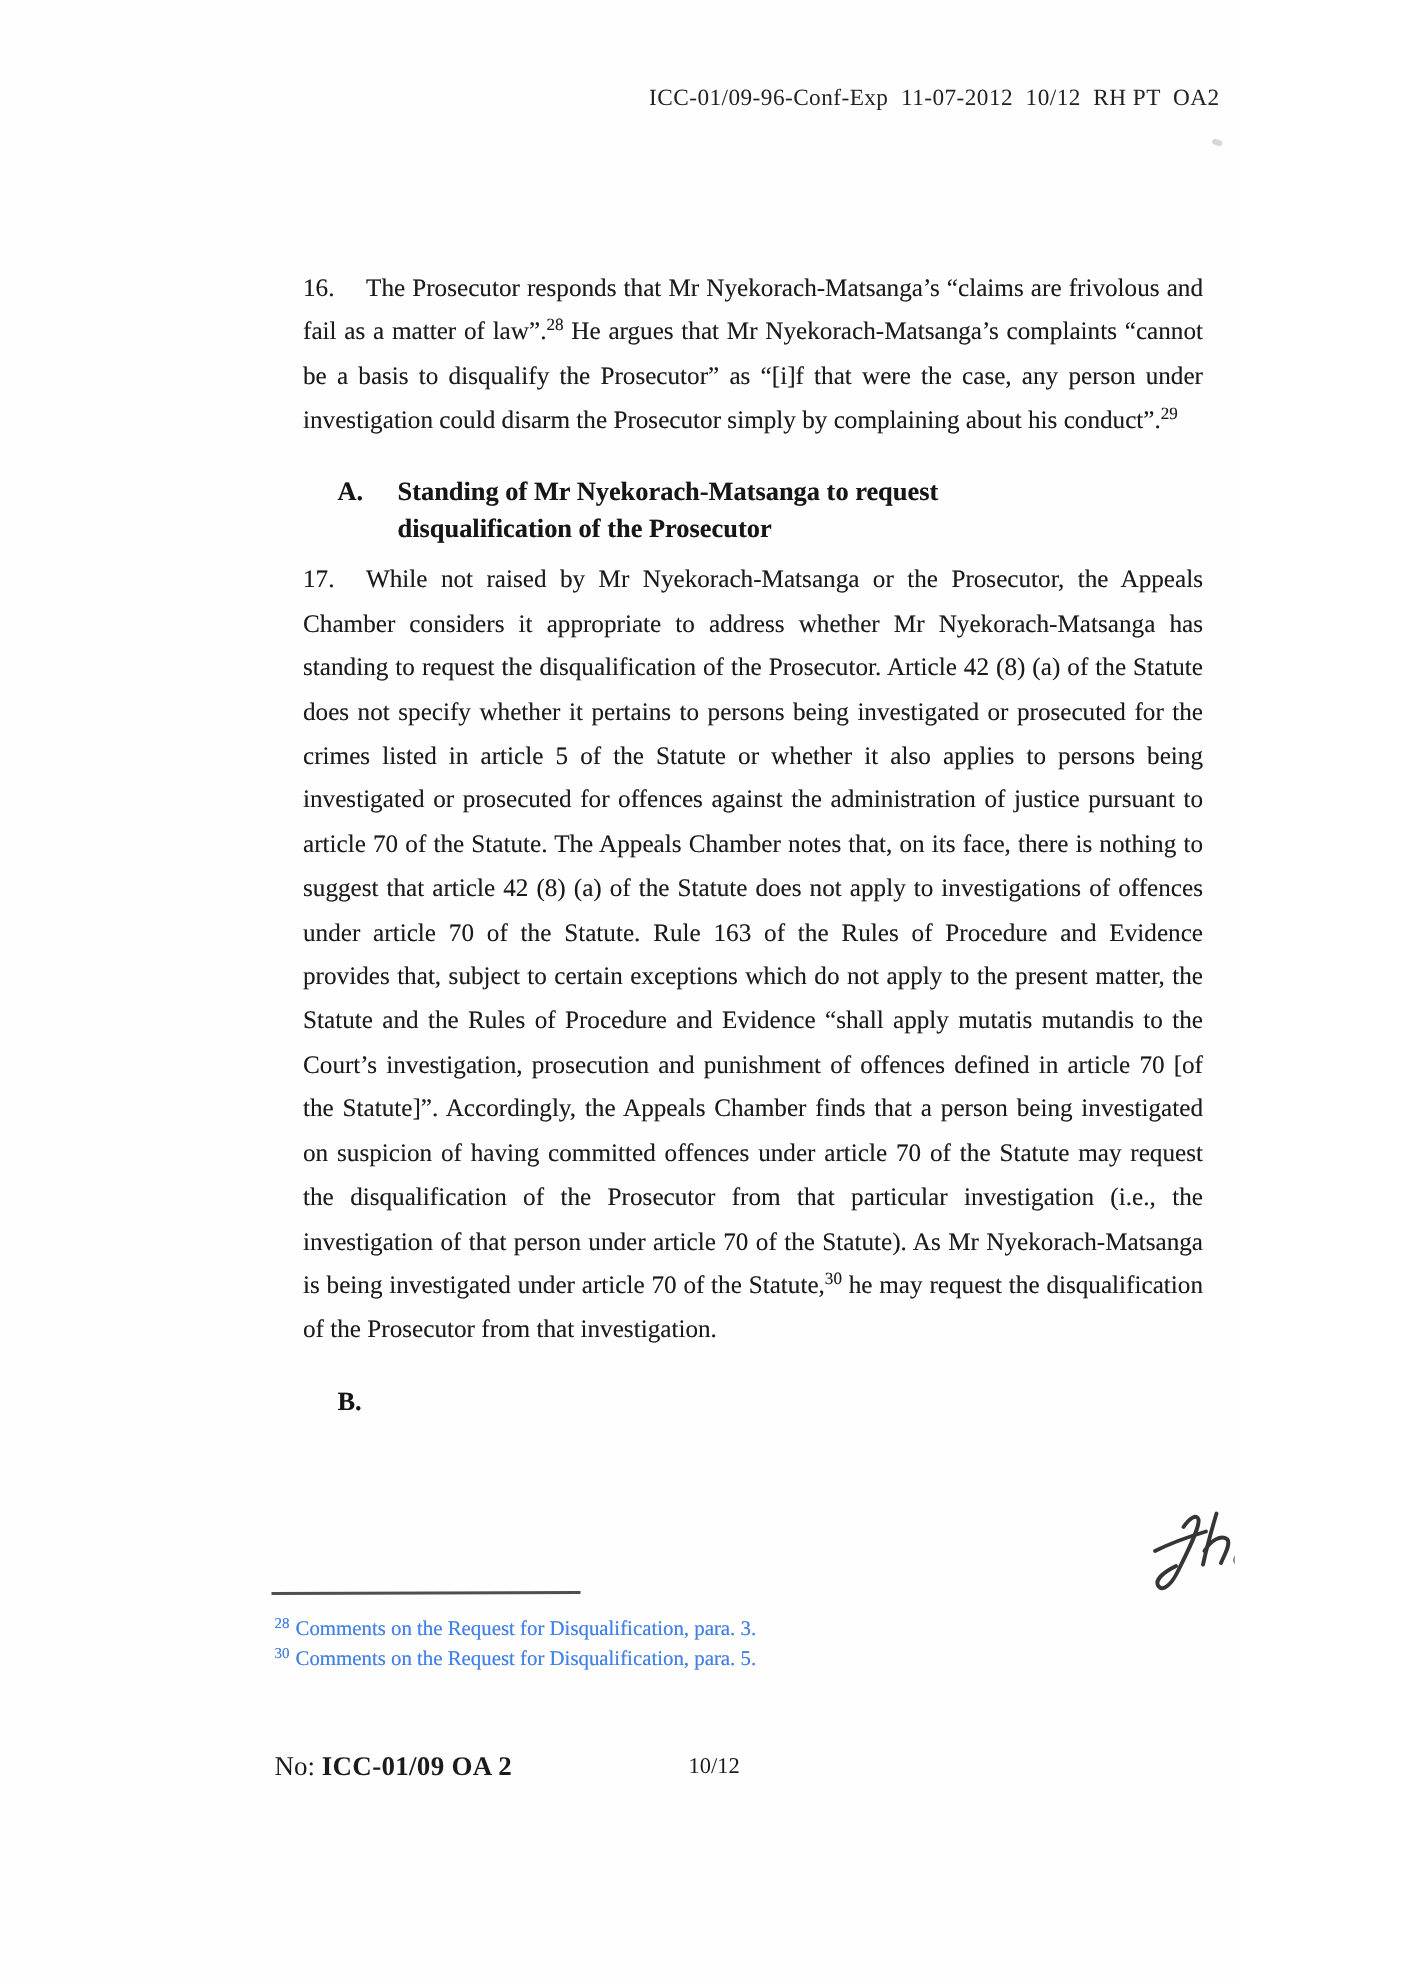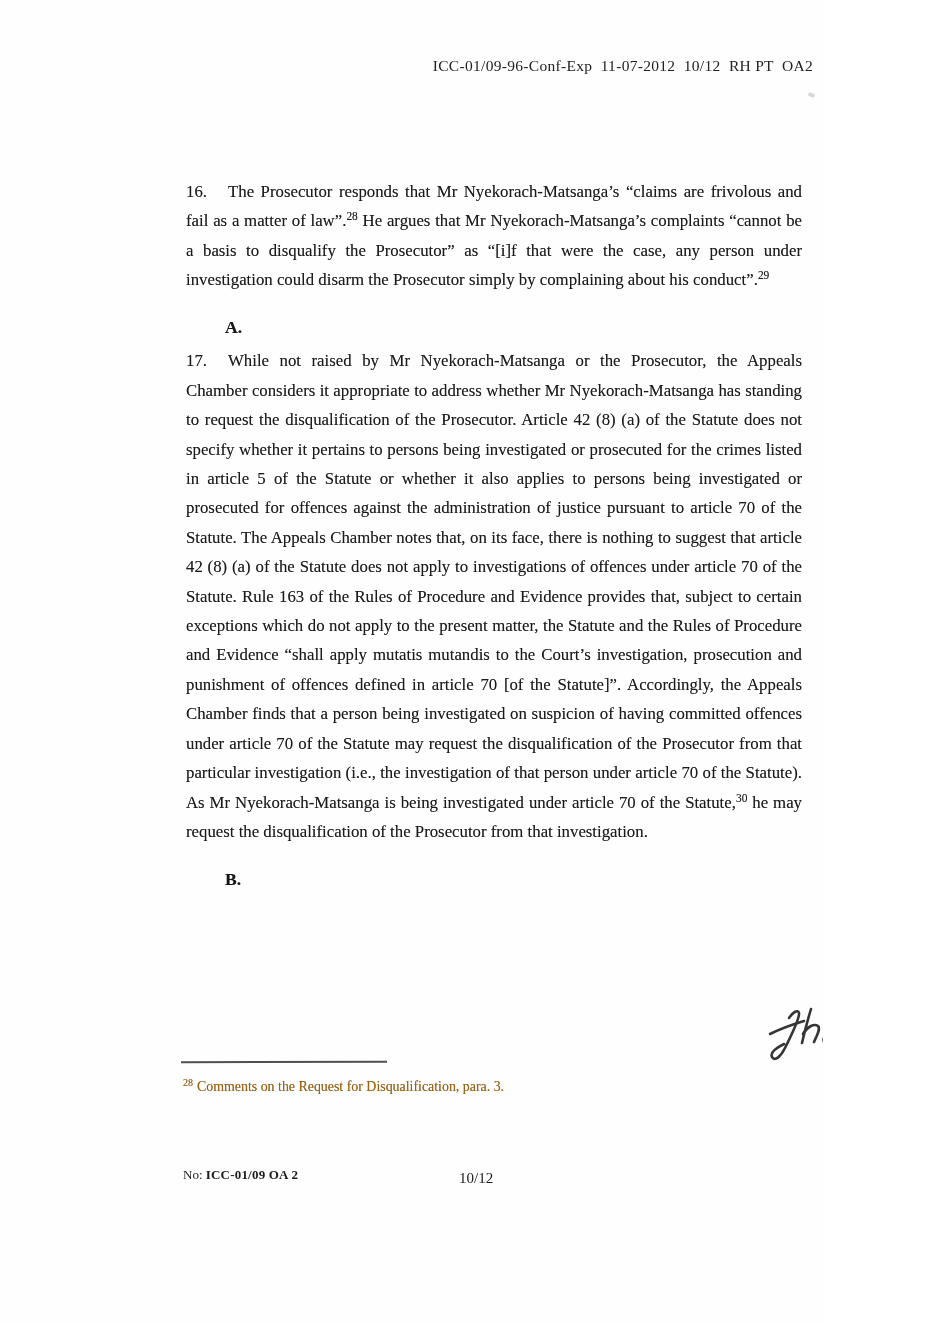--- a/index.html
+++ b/index.html
@@ -52,20 +52,21 @@
     position: absolute;
     left: 186px;
     top: 160px;
     width: 616px;
   }
   .para {
     font-size: 16.8px;
     line-height: 29.4px;
     text-align: justify;
     text-shadow: 0 0 0.4px rgba(25,25,25,0.45);
+    margin-left: 16px;
   }
   .para-num {
     display: inline-block;
     width: 42px;
   }
   sup.fn-ref {
     font-size: 0.68em;
     line-height: 0;
     vertical-align: 6px;
   }
@@ -106,35 +107,35 @@
     background: #4f4f4f;
     transform: rotate(-0.2deg);
   }
   .footnotes {
     position: absolute;
     left: 183px;
     top: 1077px;
     width: 610px;
     font-size: 13.9px;
     line-height: 19.6px;
-    color: #a16207;
+    color: #3b82f6;
     text-shadow: 0 0 0.3px rgba(25,25,25,0.4);
   }
   .footnote sup {
     font-size: 0.72em;
     vertical-align: 5px;
     line-height: 0;
     margin-right: 4px;
   }
   
   .footer-case {
     position: absolute;
     left: 183px;
     top: 1167px;
-    font-size: 13px;
+    font-size: 18px;
   }
   .footer-case .case-number { font-weight: bold; letter-spacing: 0.2px; }
   .footer-page {
     position: absolute;
     left: 459px;
     top: 1170px;
     font-size: 15px;
   }
 </style>
 </head>
@@ -145,20 +146,21 @@
   <div class="header-stamp">ICC-01/09-96-Conf-Exp  11-07-2012  10/12  RH PT  OA2</div>
   <div class="artifact-line"></div>
   <div class="artifact-speck"></div>
 
   <div class="content">
 
     <p class="para"><span class="para-num">16.</span><span>The Prosecutor responds that Mr Nyekorach-Matsanga’s “claims are frivolous and fail as a matter of law”.</span><sup class="fn-ref">28</sup><span> He argues that Mr Nyekorach-Matsanga’s complaints “cannot be a basis to disqualify the Prosecutor” as “[i]f that were the case, any person under investigation could disarm the Prosecutor simply by complaining about his conduct”.</span><sup class="fn-ref">29</sup></p>
 
     <div class="heading heading-a">
       <span class="heading-letter">A.</span>
+      <span class="heading-title">Standing of Mr Nyekorach-Matsanga to request disqualification of the Prosecutor</span>
     </div>
 
     <p class="para"><span class="para-num">17.</span><span>While not raised by Mr Nyekorach-Matsanga or the Prosecutor, the Appeals Chamber considers it appropriate to address whether Mr Nyekorach-Matsanga has standing to request the disqualification of the Prosecutor. Article 42 (8) (a) of the Statute does not specify whether it pertains to persons being investigated or prosecuted for the crimes listed in article 5 of the Statute or whether it also applies to persons being investigated or prosecuted for offences against the administration of justice pursuant to article 70 of the Statute. The Appeals Chamber notes that, on its face, there is nothing to suggest that article 42 (8) (a) of the Statute does not apply to investigations of offences under article 70 of the Statute. Rule 163 of the Rules of Procedure and Evidence provides that, subject to certain exceptions which do not apply to the present matter, the Statute and the Rules of Procedure and Evidence “shall apply </span><span class="seg-italic">mutatis mutandis</span><span> to the Court’s investigation, prosecution and punishment of offences defined in article 70 [of the Statute]”. Accordingly, the Appeals Chamber finds that a person being investigated on suspicion of having committed offences under article 70 of the Statute may request the disqualification of the Prosecutor from that particular investigation (</span><span class="seg-italic">i.e.</span><span>, the investigation of that person under article 70 of the Statute). As Mr Nyekorach-Matsanga is being investigated under article 70 of the Statute,</span><sup class="fn-ref">30</sup><span> he may request the disqualification of the Prosecutor from that investigation.</span></p>
 
     <div class="heading heading-b">
       <span class="heading-letter">B.</span>
     </div>
 
 
   </div>
@@ -169,18 +171,19 @@
       <path d="M6 30 C 16 25, 30 20, 40 17"></path>
       <path d="M47 5 C 44 15, 40 30, 38 39 M39 30 C 43 23, 50 19, 54 22 C 57 25, 52 33, 50 38"></path>
       <path d="M62 16 C 68 8, 80 6, 80 13 C 80 19, 71 22, 75 24 C 83 27, 82 37, 72 40 C 64 42, 58 39, 60 34"></path>
     </g>
   </svg>
 
   <div class="fn-rule"></div>
 
   <div class="footnotes">
     <div class="footnote"><sup>28</sup><span>Comments on the Request for Disqualification, para. 3.</span></div>
+    <div class="footnote"><sup>30</sup><span>Comments on the Request for Disqualification, para. 5.</span></div>
   </div>
 
   <div class="footer-case"><span>No: </span><span class="case-number">ICC-01/09 OA 2</span></div>
   <div class="footer-page">10/12</div>
 
 </div>
 
 </body></html>

